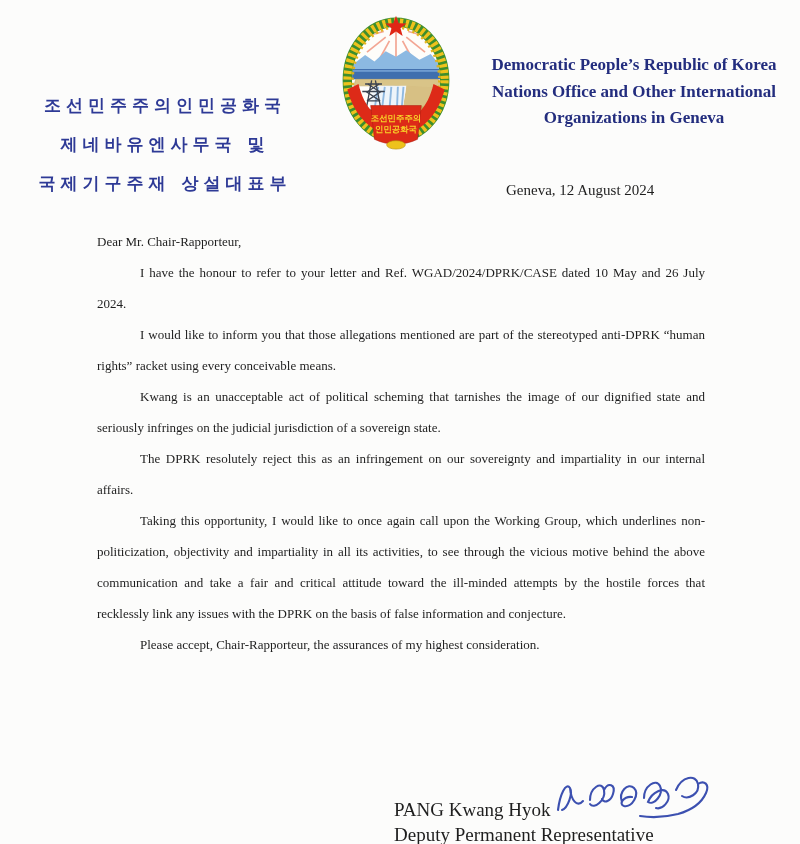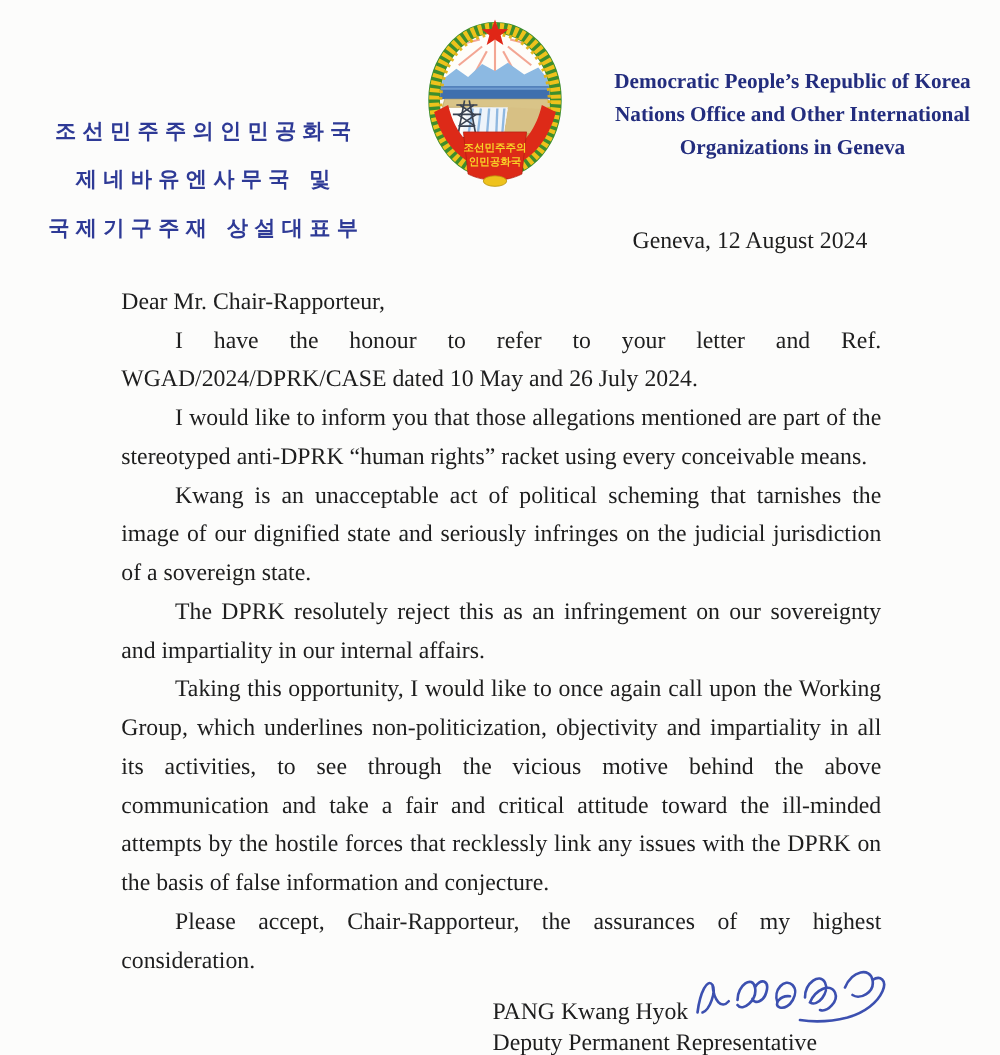--- a/index.html
+++ b/index.html
@@ -37,27 +37,27 @@
     position:absolute;left:472px;top:52px;width:324px;
     text-align:center;
     font-weight:bold;
     font-size:17px;
     color:var(--english-header);
   }
   .mission-line{display:block;line-height:26.5px;}
   
   .dateline{
     position:absolute;left:506px;top:182px;
-    font-size:19px;
+    font-size:15px;
     white-space:nowrap;
   }
   
   .letter-body{
     position:absolute;left:97px;top:226px;width:608px;
-    font-size:19px;
+    font-size:13px;
     line-height:31px;
     text-align:justify;
   }
   .letter-body p{margin:0;}
   .letter-body p.indent{text-indent:43px;}
   
   .signature-block{
     position:absolute;left:394px;top:797px;
     font-size:19px;line-height:25px;
     white-space:nowrap;

